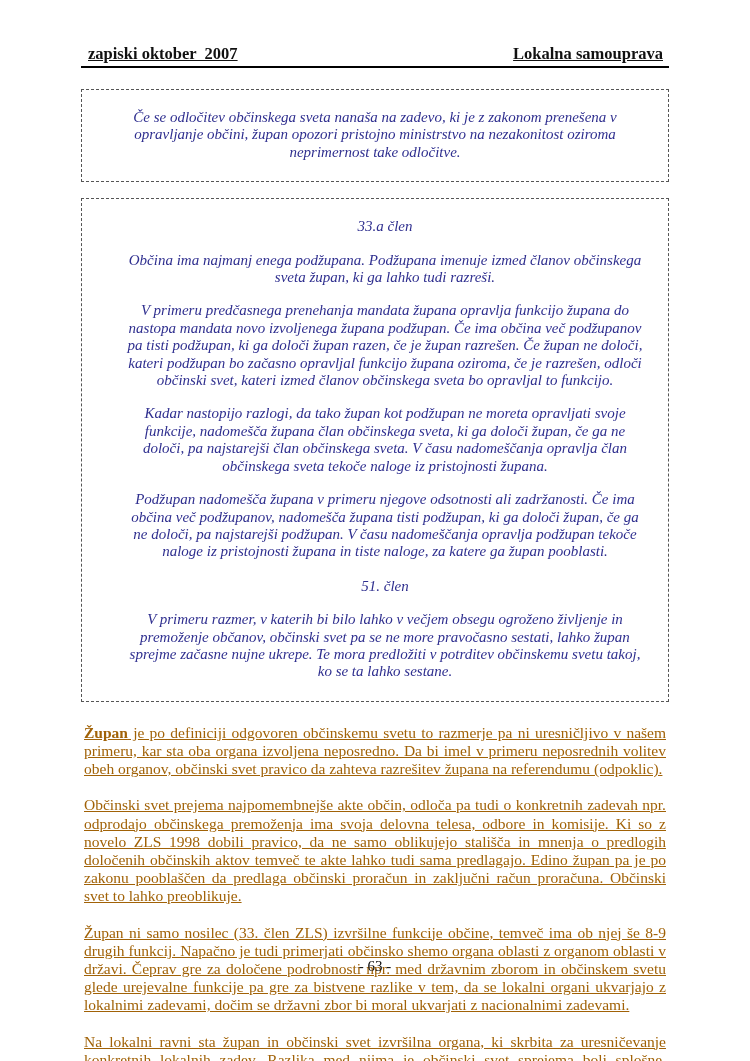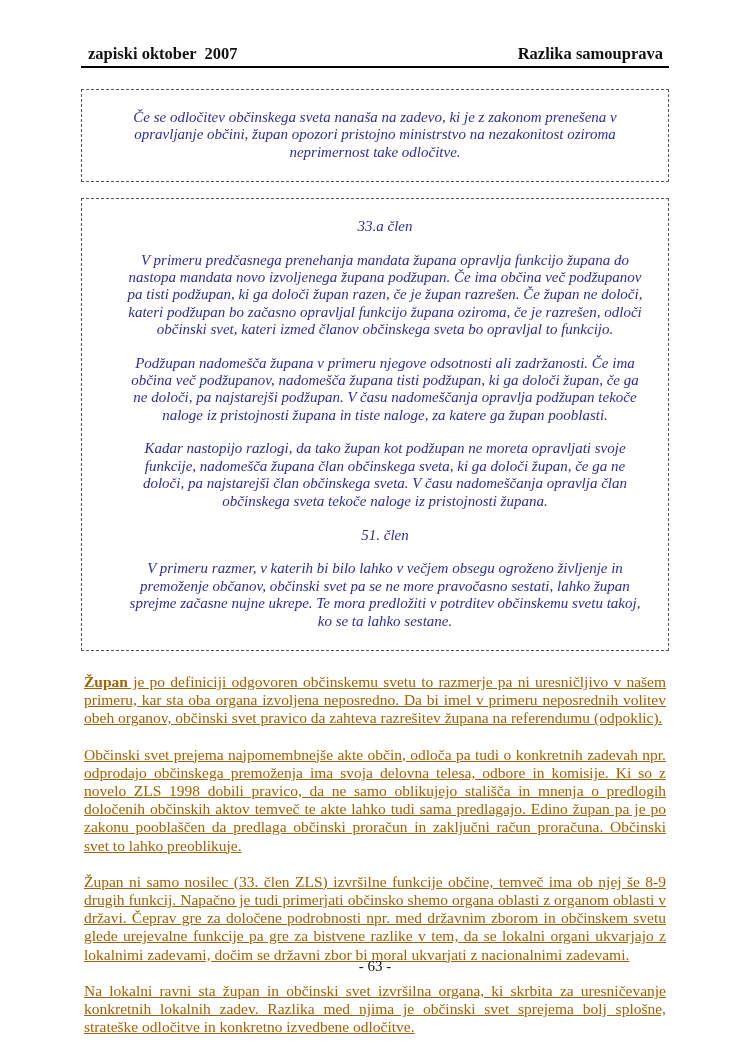--- a/index.html
+++ b/index.html
@@ -21,20 +21,21 @@
     display: flex;
     justify-content: space-between;
     align-items: flex-end;
     border-bottom: 2px solid #000;
     padding: 0 6px 2px 7px;
     font-size: 16.5px;
     font-weight: bold;
     color: #111;
   }
   .page-header span {
+    text-decoration: underline;
     white-space: pre-wrap;
   }
 
   
   .quote-box {
     border: 1px dashed #555;
     padding: 3px 8px 4px 8px;
     color: #2f2f8f;
     font-style: italic;
     text-align: center;
@@ -70,32 +71,33 @@
   }
 </style>
 </head>
 <body>
 
 <div class="page">
   <div class="content">
 
     <header class="page-header">
       <span>zapiski oktober  2007</span>
-      <span>Razlika samouprava</span>
+      <span>Lokalna samouprava</span>
     </header>
 
     <section class="quote-box box1">
       <p>Če se odločitev občinskega sveta nanaša na zadevo, ki je z zakonom prenešena v opravljanje občini, župan opozori pristojno ministrstvo na nezakonitost oziroma neprimernost take odločitve.</p>
     </section>
 
     <section class="quote-box box2">
       <p>33.a člen</p>
+      <p>Občina ima najmanj enega podžupana. Podžupana imenuje izmed članov občinskega sveta župan, ki ga lahko tudi razreši.</p>
       <p>V primeru predčasnega prenehanja mandata župana opravlja funkcijo župana do nastopa mandata novo izvoljenega župana podžupan. Če ima občina več podžupanov pa tisti podžupan, ki ga določi župan razen, če je župan razrešen. Če župan ne določi, kateri podžupan bo začasno opravljal funkcijo župana oziroma, če je razrešen, odloči občinski svet, kateri izmed članov občinskega sveta bo opravljal to funkcijo.</p>
+      <p>Kadar nastopijo razlogi, da tako župan kot podžupan ne moreta opravljati svoje funkcije, nadomešča župana član občinskega sveta, ki ga določi župan, če ga ne določi, pa najstarejši član občinskega sveta. V času nadomeščanja opravlja član občinskega sveta tekoče naloge iz pristojnosti župana.</p>
       <p>Podžupan nadomešča župana v primeru njegove odsotnosti ali zadržanosti. Če ima občina več podžupanov, nadomešča župana tisti podžupan, ki ga določi župan, če ga ne določi, pa najstarejši podžupan. V času nadomeščanja opravlja podžupan tekoče naloge iz pristojnosti župana in tiste naloge, za katere ga župan pooblasti.</p>
-      <p>Kadar nastopijo razlogi, da tako župan kot podžupan ne moreta opravljati svoje funkcije, nadomešča župana član občinskega sveta, ki ga določi župan, če ga ne določi, pa najstarejši član občinskega sveta. V času nadomeščanja opravlja član občinskega sveta tekoče naloge iz pristojnosti župana.</p>
       <p class="article-heading-spaced">51. člen</p>
       <p>V primeru razmer, v katerih bi bilo lahko v večjem obsegu ogroženo življenje in premoženje občanov, občinski svet pa se ne more pravočasno sestati, lahko župan sprejme začasne nujne ukrepe. Te mora predložiti v potrditev občinskemu svetu takoj, ko se ta lahko sestane.</p>
     </section>
 
     <main class="body-text">
       <p><strong>Župan</strong><span> je po definiciji odgovoren občinskemu svetu to razmerje pa ni uresničljivo v našem primeru, kar sta oba organa izvoljena neposredno. Da bi imel v primeru neposrednih volitev obeh organov, občinski svet pravico da zahteva razrešitev župana na referendumu (odpoklic).</span></p>
       <p>Občinski svet prejema najpomembnejše akte občin, odloča pa tudi o konkretnih zadevah npr. odprodajo občinskega premoženja ima svoja delovna telesa, odbore in komisije. Ki so z novelo ZLS 1998 dobili pravico, da ne samo oblikujejo stališča in mnenja o predlogih določenih občinskih aktov temveč te akte lahko tudi sama predlagajo. Edino župan pa je po zakonu pooblaščen da predlaga občinski proračun in zaključni račun proračuna. Občinski svet to lahko preoblikuje.</p>
       <p>Župan ni samo nosilec (33. člen ZLS) izvršilne funkcije občine, temveč ima ob njej še 8-9 drugih funkcij. Napačno je tudi primerjati občinsko shemo organa oblasti z organom oblasti v državi. Čeprav gre za določene podrobnosti npr. med državnim zborom in občinskem svetu glede urejevalne funkcije pa gre za bistvene razlike v tem, da se lokalni organi ukvarjajo z lokalnimi zadevami, dočim se državni zbor bi moral ukvarjati z nacionalnimi zadevami.</p>
       <p>Na lokalni ravni sta župan in občinski svet izvršilna organa, ki skrbita za uresničevanje konkretnih lokalnih zadev. Razlika med njima je občinski svet sprejema bolj splošne, strateške odločitve in konkretno izvedbene odločitve.</p>
     </main>

